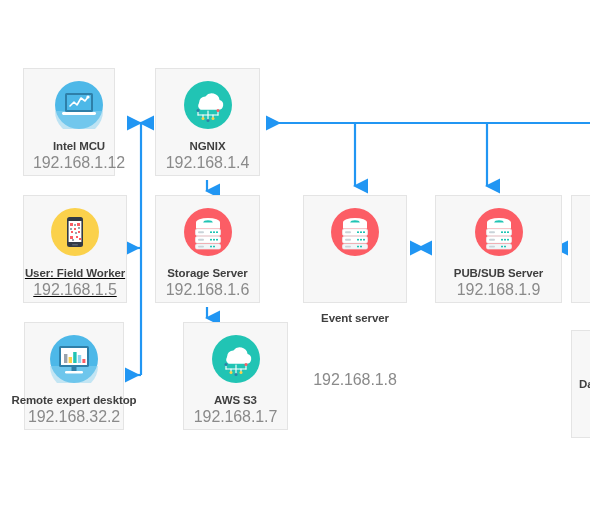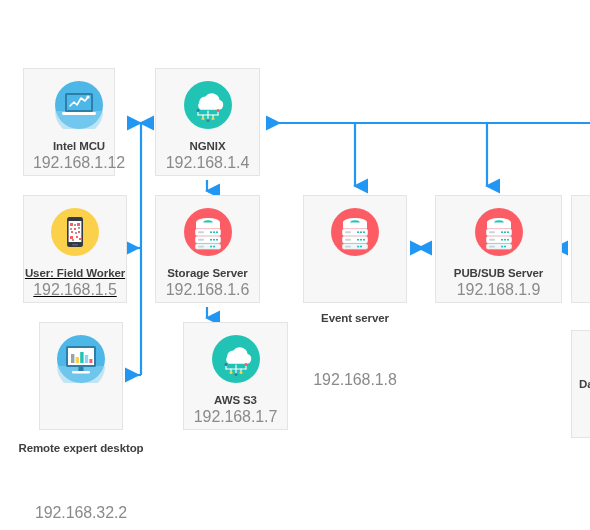--- a/index.html
+++ b/index.html
@@ -246,21 +246,21 @@
           <rect x="32" y="30.9" width="2" height="1.6"></rect>
           <rect x="26" y="37.8" width="2" height="1.5"></rect>
             <rect x="29" y="37.8" width="2" height="1.5"></rect>
         </g>
       </svg>
     </div>
     <div class="lbl">PUB/SUB Server</div>
     <div class="ip">192.168.1.9</div>
   </div>
 
-  <div class="node" style="left:39px;top:322px;width:84px;height:108px;gap:48px;">
+  <div class="node" style="left:24px;top:322px;width:100px;height:108px;">
     <div class="icon-wrap">
       <svg viewBox="0 0 48 48" width="48" height="48">
         <circle cx="24" cy="24" r="24" fill="#4db8e8"></circle>
         <path d="M0 31 a24 24 0 0 0 48 0 z" fill="#8fd4f0" opacity="0.5"></path>
         <rect x="9" y="11" width="30" height="21" rx="1.6" fill="#2e7fa8"></rect>
         <rect x="11" y="13" width="26" height="17" fill="#ffffff"></rect>
         <g>
           <rect x="14" y="19" width="3.4" height="9" fill="#9aa3ad"></rect>
           <rect x="18.6" y="22" width="3.4" height="6" fill="#fbd14b"></rect>
           <rect x="23.2" y="17" width="3.4" height="11" fill="#21c4b4"></rect>

